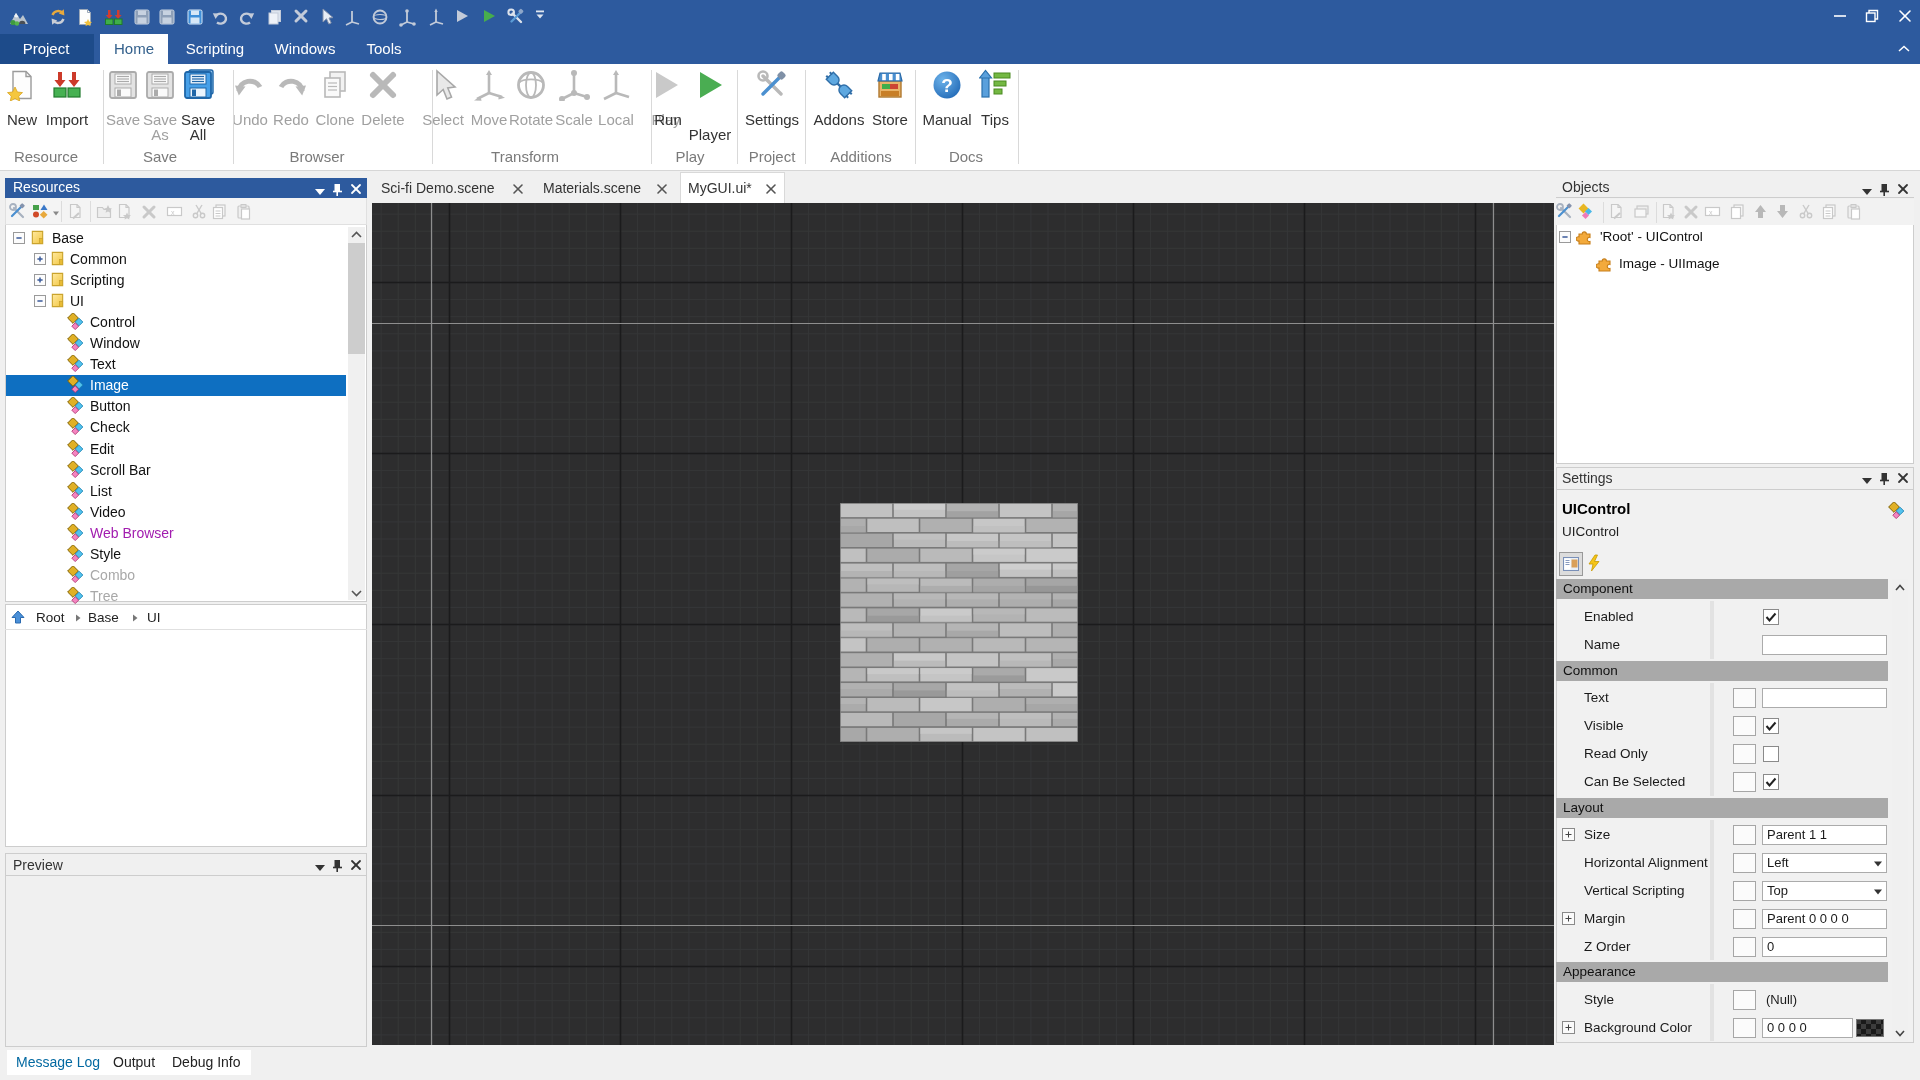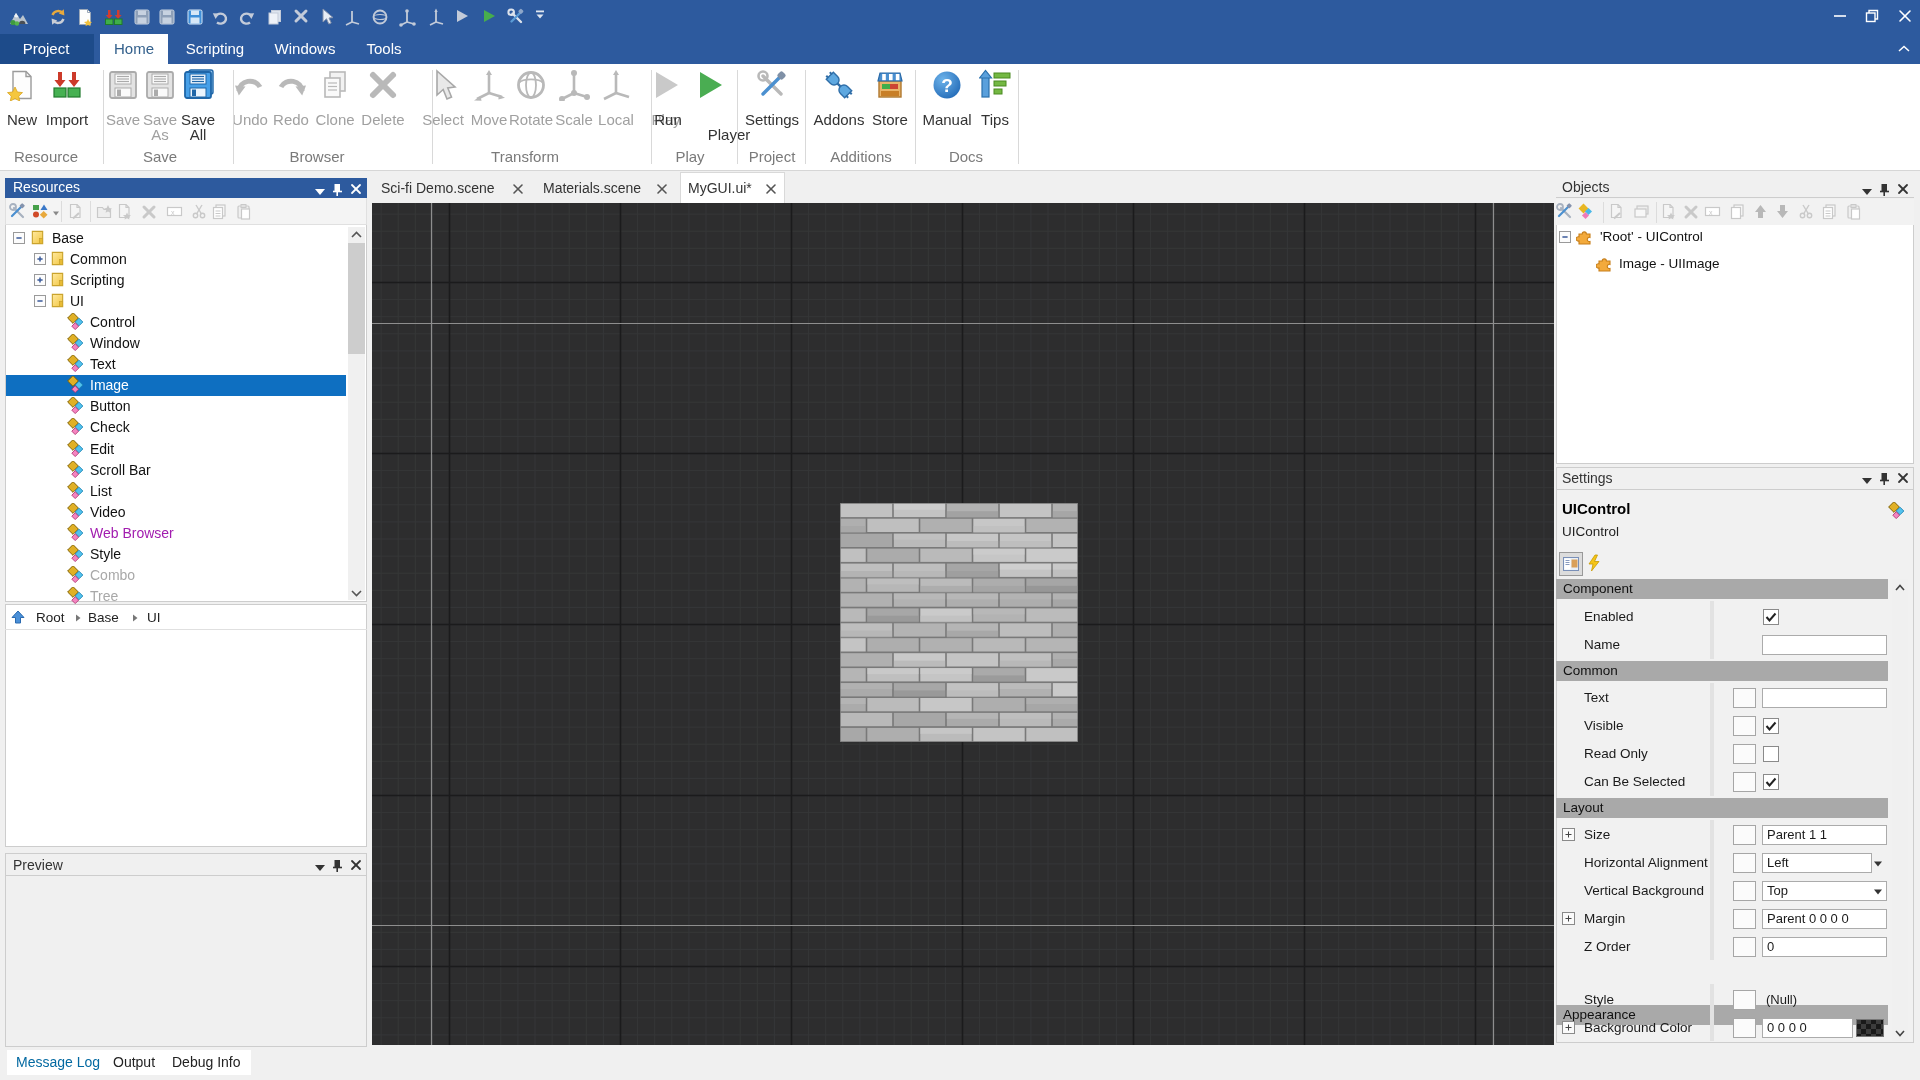--- a/index.html
+++ b/index.html
@@ -274,21 +274,21 @@
     </svg>
 <div class="rlabel dis" style="left:616px;top:111px;">Local</div>
 <svg class="abs" style="left:650px;top:69px;" width="32" height="32" viewBox="0 0 32 32">
       <polygon points="6,3 28,16 6,29" fill="#c9c9c9"></polygon>
     </svg>
 <div class="rlabel dis" style="left:666px;top:111px;">Play</div>
 <svg class="abs" style="left:694px;top:69px;" width="32" height="32" viewBox="0 0 32 32">
       <polygon points="6,3 28,16 6,29" fill="#4aad52"></polygon>
     </svg>
 <div class="rlabel" style="left:668px;top:111px;">Run</div>
-<div class="rlabel" style="left:710px;top:126px;margin-left:19px;">Player</div>
+<div class="rlabel" style="left:710px;top:126px;">Player</div>
 <svg class="abs" style="left:756px;top:69px;" width="32" height="32" viewBox="0 0 32 32">
       <g stroke="#b9b9b9" stroke-width="3.4" stroke-linecap="round">
         <line x1="7" y1="7" x2="25" y2="25"></line>
       </g>
       <circle cx="7" cy="7" r="4.5" fill="none" stroke="#b9b9b9" stroke-width="2.6"></circle>
       <g stroke="#4b90d0" stroke-width="3.4" stroke-linecap="round">
         <line x1="25" y1="7" x2="7" y2="25"></line>
       </g>
       <rect x="22" y="3" width="7" height="7" rx="2" fill="#7f90a6" transform="rotate(45 25.5 6.5)"></rect>
     </svg>
@@ -1097,42 +1097,42 @@
 <svg class="abs" style="left:1562px;top:828px;" width="13" height="13" viewBox="0 0 13 13">
       <rect x="0.5" y="0.5" width="12" height="12" fill="#fafafa" stroke="#8a8a8a"></rect>
       <line x1="3.5" y1="6.5" x2="9.5" y2="6.5" stroke="#444" stroke-width="1"></line>
       <line x1="6.5" y1="3.5" x2="6.5" y2="9.5" stroke="#444" stroke-width="1"></line>
     </svg>
 <div class="plabel" style="left:1584px;top:827px;">Size</div>
 <div class="pbtn" style="left:1733px;top:825px;width:23px;height:20px;"></div>
 <div class="field" style="left:1762px;top:825px;width:125px;height:20px;">Parent 1 1</div>
 <div class="plabel" style="left:1584px;top:855px;">Horizontal Alignment</div>
 <div class="pbtn" style="left:1733px;top:853px;width:23px;height:20px;"></div>
-<div class="field" style="left:1762px;top:853px;width:110px;height:20px;">Left</div>
+<div class="field" style="left:1762px;top:853px;width:125px;height:20px;">Left</div>
     <svg class="abs" style="left:1873px;top:860px;" width="10" height="8" viewBox="0 0 10 8">
       <polygon points="1,1.5 9,1.5 5,6.5" fill="#333"></polygon>
     </svg>
-<div class="plabel" style="left:1584px;top:883px;">Vertical Background</div>
+<div class="plabel" style="left:1584px;top:883px;">Vertical Scripting</div>
 <div class="pbtn" style="left:1733px;top:881px;width:23px;height:20px;"></div>
 <div class="field" style="left:1762px;top:881px;width:125px;height:20px;">Top</div>
     <svg class="abs" style="left:1873px;top:888px;" width="10" height="8" viewBox="0 0 10 8">
       <polygon points="1,1.5 9,1.5 5,6.5" fill="#333"></polygon>
     </svg>
 <svg class="abs" style="left:1562px;top:912px;" width="13" height="13" viewBox="0 0 13 13">
       <rect x="0.5" y="0.5" width="12" height="12" fill="#fafafa" stroke="#8a8a8a"></rect>
       <line x1="3.5" y1="6.5" x2="9.5" y2="6.5" stroke="#444" stroke-width="1"></line>
       <line x1="6.5" y1="3.5" x2="6.5" y2="9.5" stroke="#444" stroke-width="1"></line>
     </svg>
 <div class="plabel" style="left:1584px;top:911px;">Margin</div>
 <div class="pbtn" style="left:1733px;top:909px;width:23px;height:20px;"></div>
 <div class="field" style="left:1762px;top:909px;width:125px;height:20px;">Parent 0 0 0 0</div>
 <div class="plabel" style="left:1584px;top:939px;">Z Order</div>
 <div class="pbtn" style="left:1733px;top:937px;width:23px;height:20px;"></div>
 <div class="field" style="left:1762px;top:937px;width:125px;height:20px;">0</div>
-<div class="secbar" style="top:962px;margin-top:43px;">Appearance</div>
+<div class="secbar" style="top:962px;">Appearance</div>
 <div class="plabel" style="left:1584px;top:992px;">Style</div>
 <div class="pbtn" style="left:1733px;top:990px;width:23px;height:20px;"></div>
 <div class="abs" style="left:1766px;top:992px;font-size:13px;color:#1a1a1a;">(Null)</div>
 <svg class="abs" style="left:1562px;top:1021px;" width="13" height="13" viewBox="0 0 13 13">
       <rect x="0.5" y="0.5" width="12" height="12" fill="#fafafa" stroke="#8a8a8a"></rect>
       <line x1="3.5" y1="6.5" x2="9.5" y2="6.5" stroke="#444" stroke-width="1"></line>
       <line x1="6.5" y1="3.5" x2="6.5" y2="9.5" stroke="#444" stroke-width="1"></line>
     </svg>
 <div class="plabel" style="left:1584px;top:1020px;">Background Color</div>
 <div class="pbtn" style="left:1733px;top:1018px;width:23px;height:20px;"></div>

